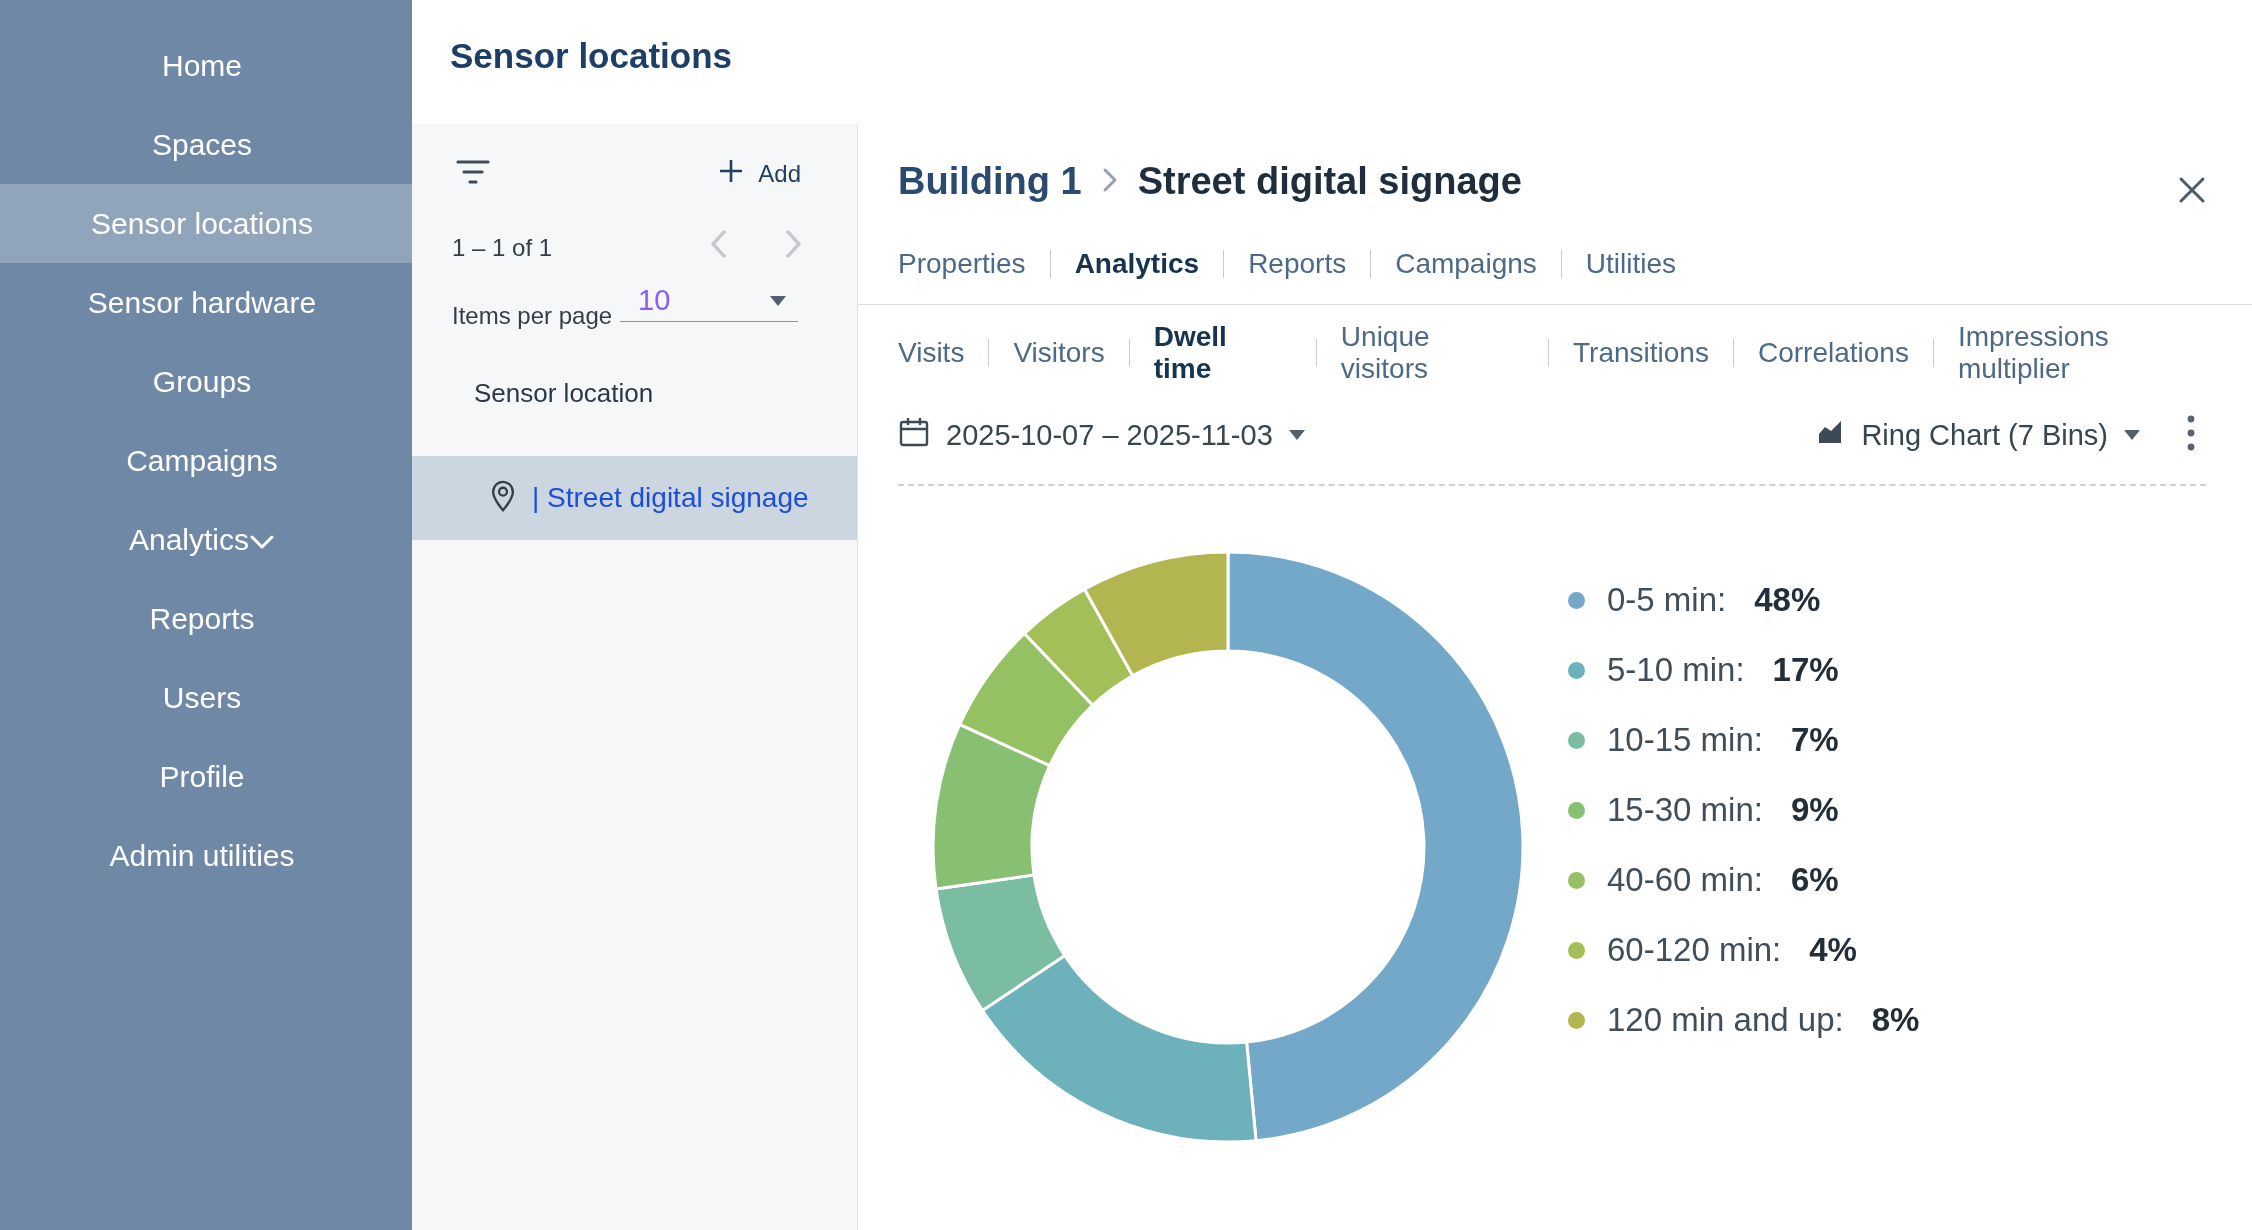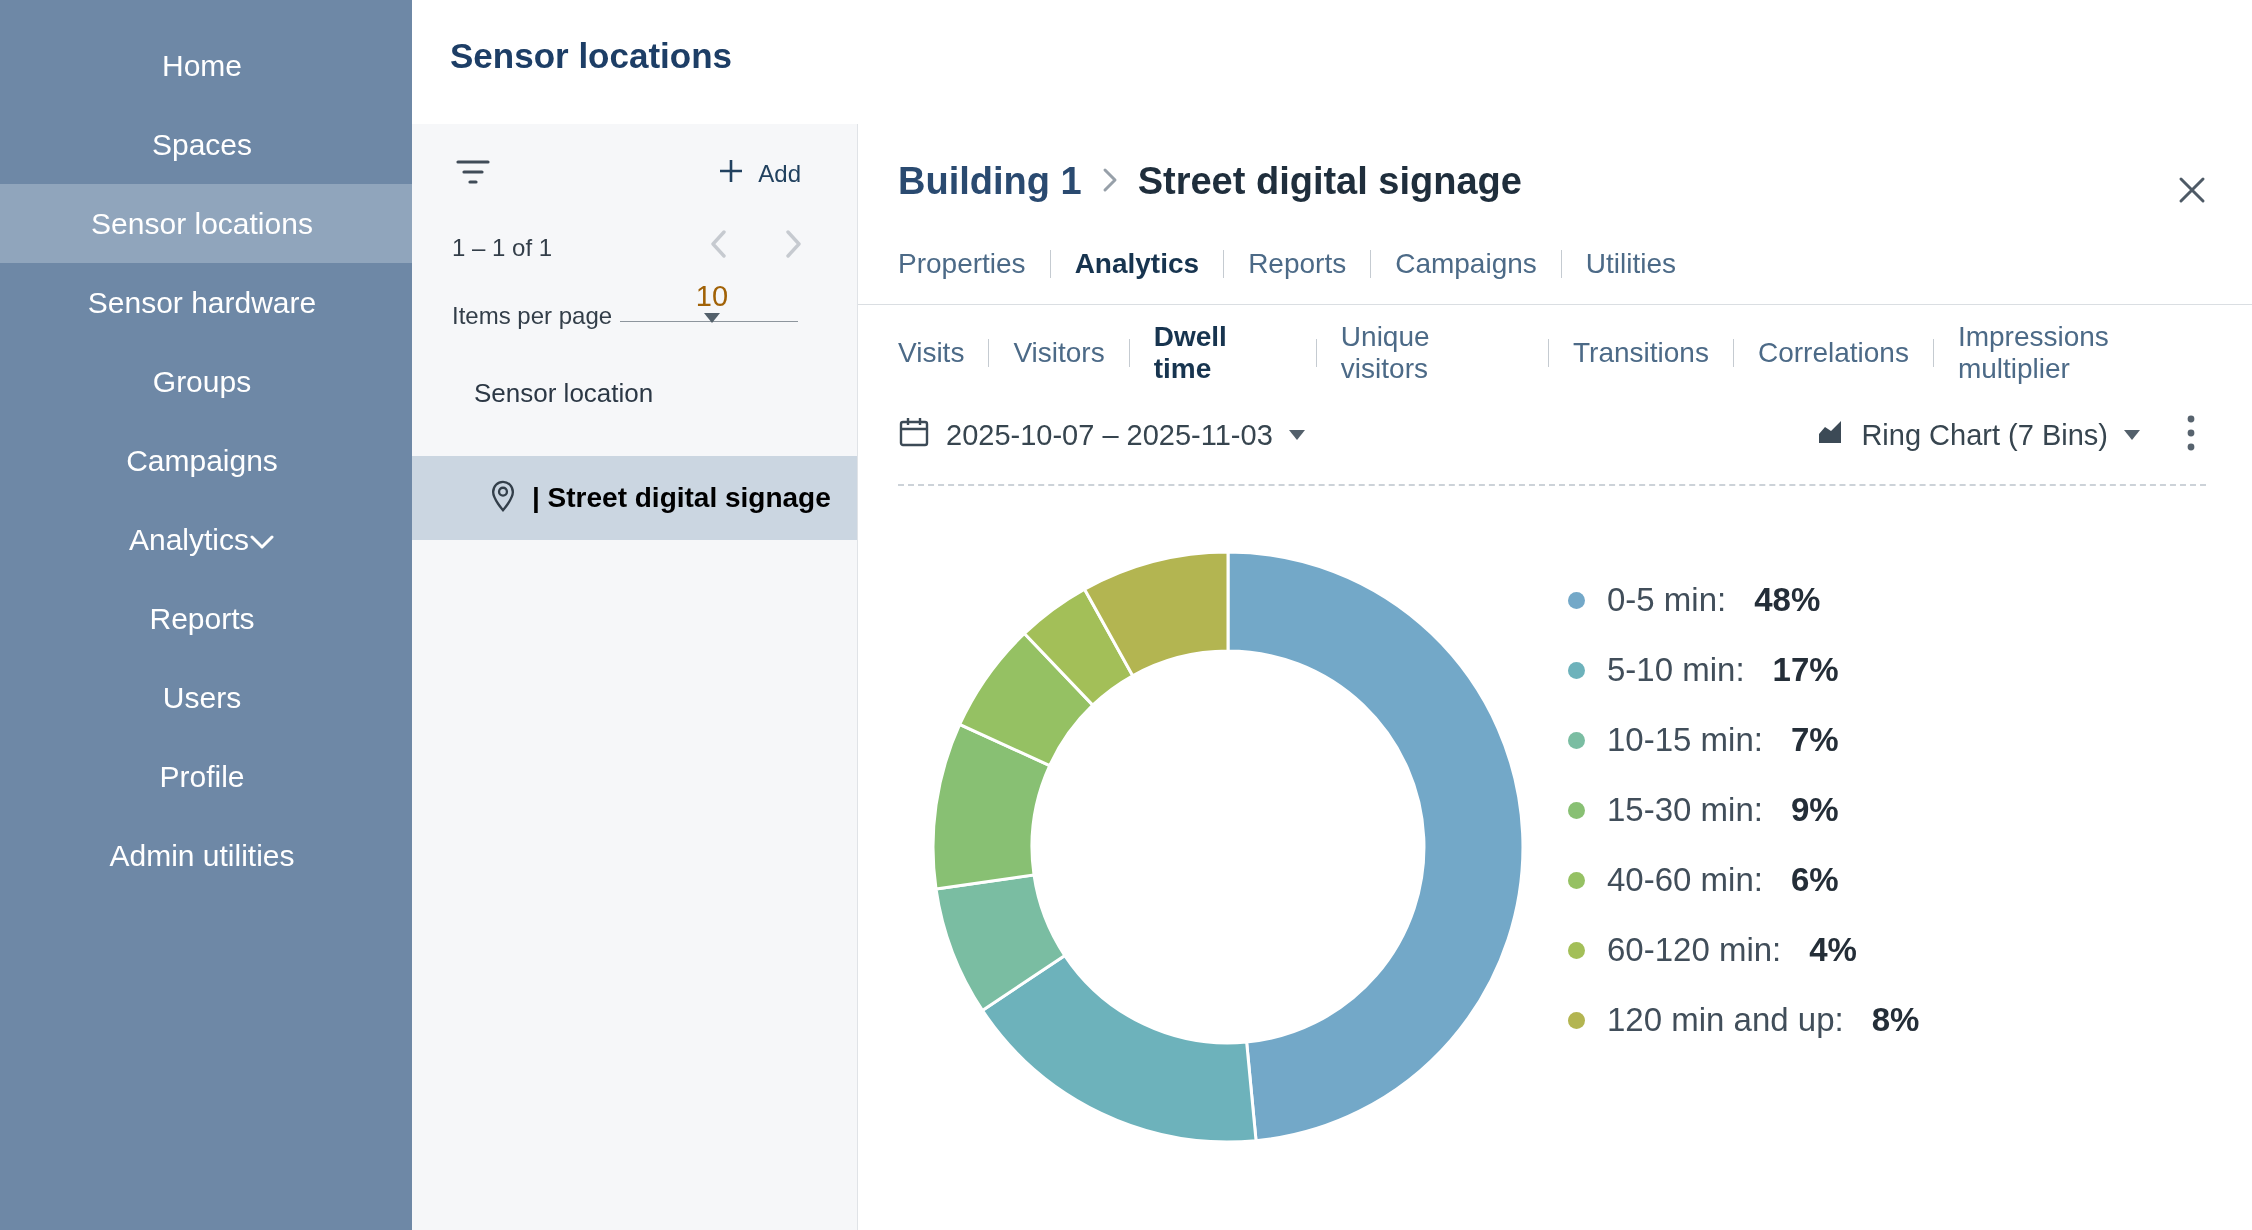--- a/index.html
+++ b/index.html
@@ -17,24 +17,24 @@
   .page-title { position:absolute; left:38px; top:36px; font-size:35px; font-weight:700; color:#1d3e66; }
 
   
   .list-panel { position:absolute; left:412px; top:124px; width:446px; height:1106px; background:#f6f7f9; border-right:1px solid #e0e3e7; }
   .filter-button { position:absolute; left:44px; top:30px; width:44px; height:40px; display:flex; align-items:center; }
   .add-button { position:absolute; right:56px; top:34px; display:flex; align-items:center; gap:14px; font-size:24px; color:#21415f; }
   .range-label { position:absolute; left:40px; top:110px; font-size:24px; line-height:28px; color:#333e49; }
   .pager { position:absolute; top:106px; right:52px; display:flex; gap:56px; }
   .pager-btn { width:20px; height:32px; display:flex; align-items:center; }
   .ipp-label { position:absolute; left:40px; top:178px; font-size:24px; color:#333e49; }
-  .ipp-select { position:absolute; left:208px; top:156px; width:178px; height:42px; border-bottom:1px solid #8d959d; display:flex; align-items:center; justify-content:space-between; padding:0 12px 0 18px; font-size:29px; color:#a16207;flex-direction:column; }
+  .ipp-select { position:absolute; left:208px; top:156px; width:178px; height:42px; border-bottom:1px solid #8d959d; display:flex; align-items:center; justify-content:space-between; padding:0 12px 0 18px; font-size:29px; color:#8b5cf6; }
   .col-header { position:absolute; left:62px; top:254px; font-size:26px; color:#2c3845; }
   .sensor-row { position:absolute; left:0; top:332px; width:100%; height:84px; background:#cbd6e1; display:flex; align-items:center; padding-left:76px; gap:14px; }
-  .sensor-row-label { font-size:28px; font-weight:700; color:#000000; }
+  .sensor-row-label { font-size:28px; font-weight:400; color:#1d4ed8; }
 
   
   .main { position:absolute; left:858px; top:124px; width:1394px; height:1106px; background:#ffffff; }
   .breadcrumb { position:absolute; left:40px; top:36px; display:flex; align-items:center; gap:20px; }
   .crumb-parent { font-size:38px; font-weight:600; color:#2a4a70; }
   .crumb-current { font-size:38px; font-weight:700; color:#1f2e3c; }
   .close-button { position:absolute; right:42px; top:50px; width:36px; height:36px; display:flex; align-items:center; justify-content:center; }
 
   .tabs { position:absolute; left:40px; top:120px; height:40px; display:flex; align-items:center; }
   .tab { font-size:28px; color:#4c6a87; padding:0 24px; }

